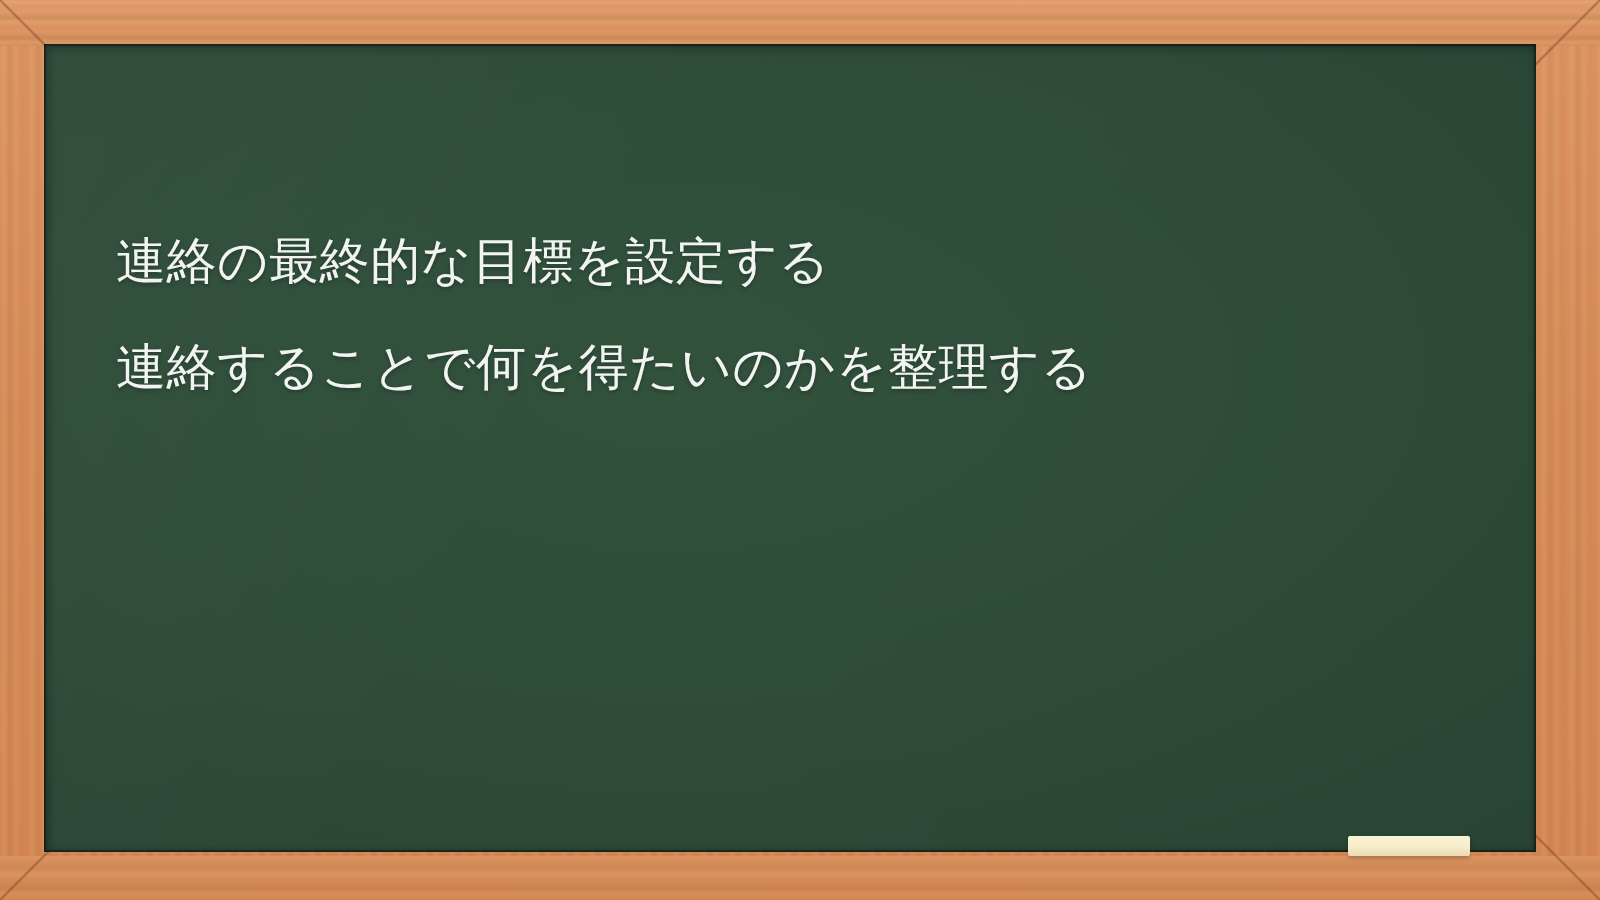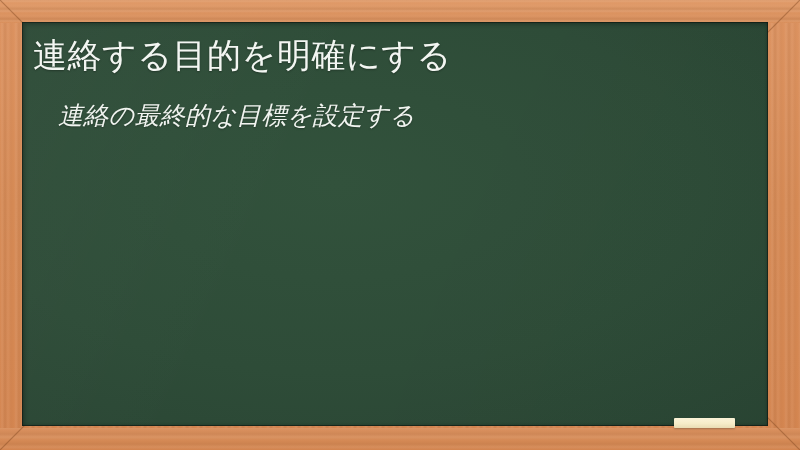--- a/index.html
+++ b/index.html
@@ -115,23 +115,22 @@
     color: #f3f6f2;
     font-size: 34px;
     line-height: 46px;
     letter-spacing: 0.5px;
     white-space: nowrap;
     text-shadow: 0 1px 2px rgba(0,0,0,0.30);
   }
   .bullets {
     position: absolute;
     left: 36px;
-    top: 80px;
+    top: 96px;
     width: 690px;
-    font-style: italic;
   }
   .bullet-line {
     color: #f1f4f0;
     font-size: 25px;
     line-height: 26px;
     margin: 0 0 27px 0;
     white-space: nowrap;
     letter-spacing: 0.3px;
     text-shadow: 0 1px 2px rgba(0,0,0,0.28);
   }
@@ -166,22 +165,22 @@
   <svg class="mitre bl" viewBox="0 0 34 34">
     <line x1="0" y1="34" x2="34" y2="0" stroke="rgba(120,62,24,0.40)" stroke-width="1.2"></line>
   </svg>
   <svg class="mitre br" viewBox="0 0 34 34">
     <line x1="34" y1="34" x2="0" y2="0" stroke="rgba(120,62,24,0.40)" stroke-width="1.2"></line>
   </svg>
 
   <div class="board">
     <div class="board-sheen"></div>
 
-    <div class="title">連絡する目的を明確にする</div>
 
     <div class="bullets">
       <p class="bullet-line">連絡の最終的な目標を設定する</p>
+      <p class="bullet-line">連絡することで何を得たいのかを整理する</p>
     </div>
 
     <div class="chalk"></div>
   </div>
 
 </div>
 
 </body></html>

